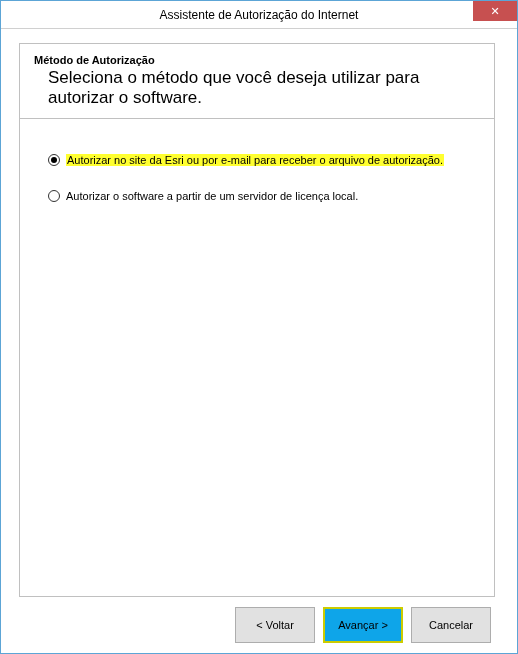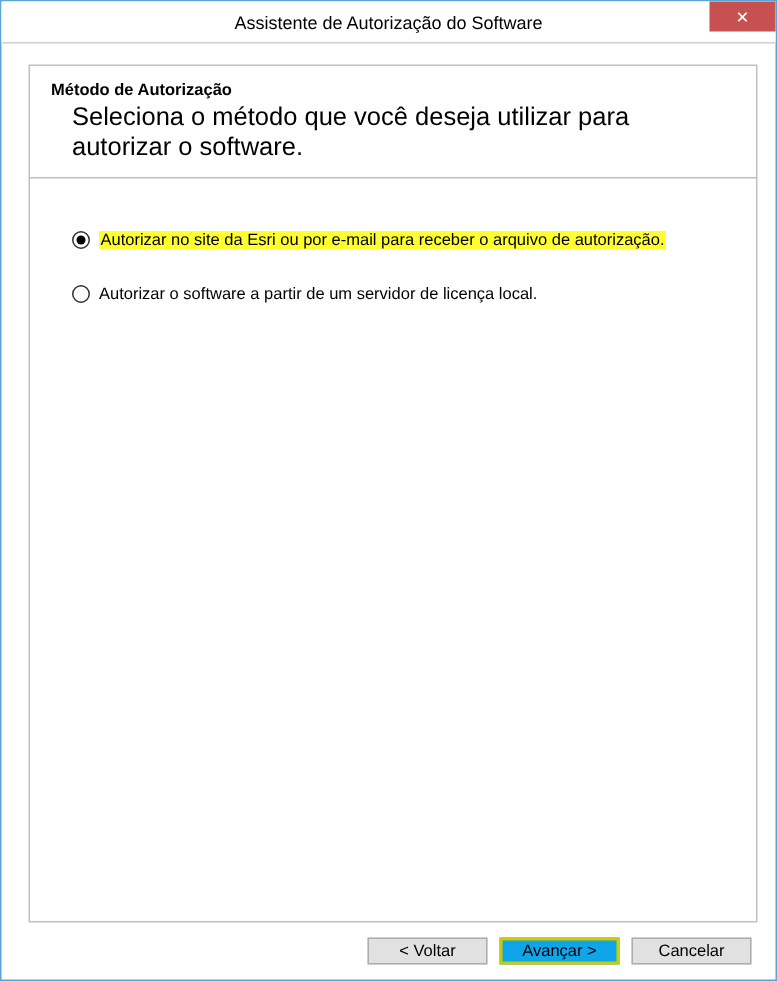--- a/index.html
+++ b/index.html
@@ -41,21 +41,21 @@
       align-items: center;
       justify-content: center;
       font-size: 11px;
       position: absolute;
       right: 0;
       top: 0;
       cursor: pointer;
     }
     .content {
       flex: 1;
-      padding: 14px 12px 10px 18px;
+      padding: 14px 22px 10px 18px;
       display: flex;
       flex-direction: column;
     }
     .inner-panel {
       flex: 1;
       border: 1px solid #c0c0c0;
       background: #ffffff;
       padding: 0;
       display: flex;
       flex-direction: column;
@@ -122,40 +122,40 @@
       margin-top: 12px;
     }
     .button-row {
       display: flex;
       justify-content: flex-end;
       gap: 8px;
       padding: 10px 4px 0 0;
     }
     .btn {
       min-width: 80px;
-      height: 18px;
+      height: 36px;
       background: #e1e1e1;
       border: 1px solid #adadad;
       font-size: 11px;
       display: flex;
       align-items: center;
       justify-content: center;
       cursor: pointer;
     }
     .btn.highlighted {
       background: #0ea5e9;
       border: 2px solid #cccc00;
     }
   </style>
 </head>
 <body>
 
 <div class="window">
   <div class="titlebar">
-    <div class="titlebar-title">Assistente de Autorização do Software</div>
+    <div class="titlebar-title">Assistente de Autorização do Internet</div>
     <div class="close-btn">
       <span>✕</span>
     </div>
   </div>
 
   <div class="content">
     <div class="inner-panel">
       <div class="header-section">
         <div class="heading">Método de Autorização</div>
         <div class="subheading">Seleciona o método que você deseja utilizar para autorizar o software.</div>

